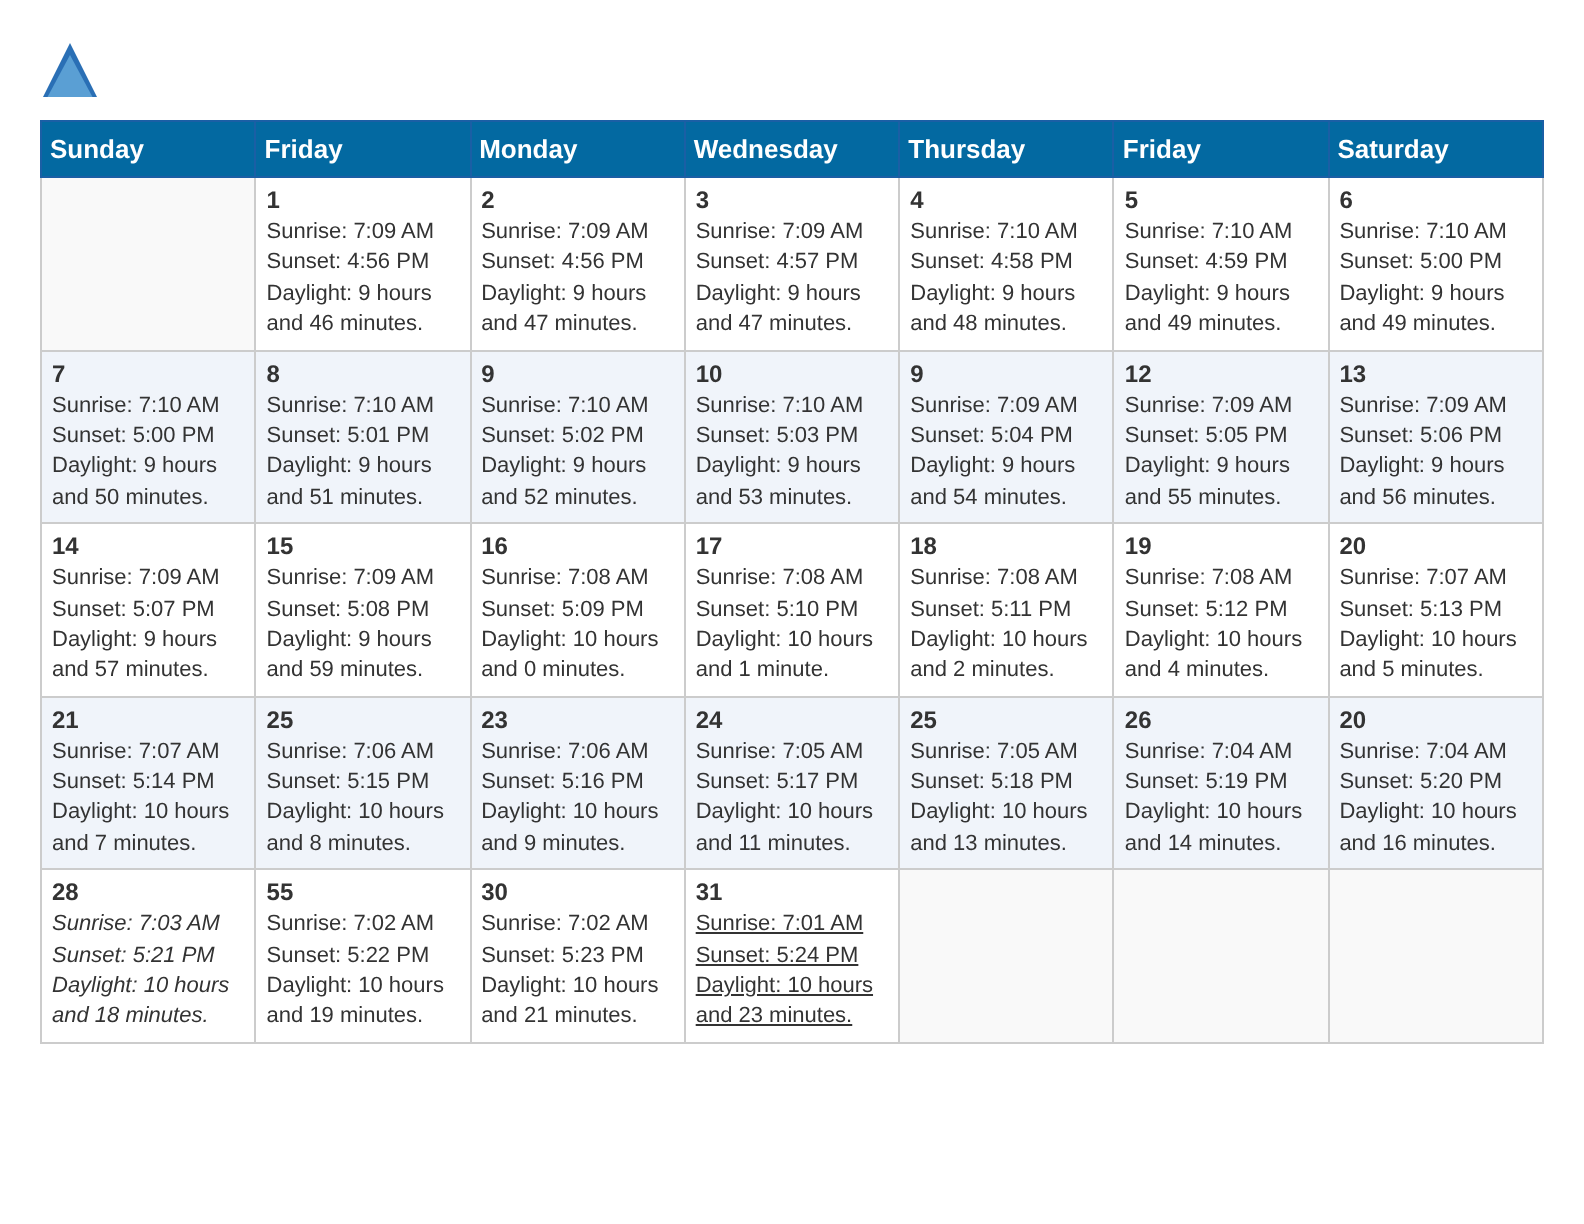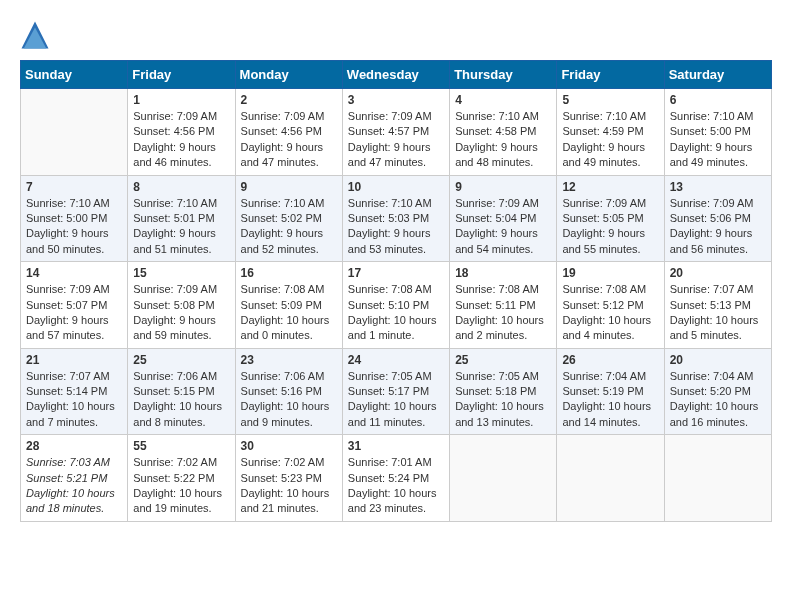--- a/index.html
+++ b/index.html
@@ -343,21 +343,21 @@
         </td>
         <td>
           <span class="day-num">30</span>
           <div class="day-info" style="white-space: pre-line;">Sunrise: 7:02 AM
 Sunset: 5:23 PM
 Daylight: 10 hours
 and 21 minutes.</div>
         </td>
         <td>
           <span class="day-num">31</span>
-          <div class="day-info" style="white-space: pre-line;">Sunrise: 7:01 AM
+          <div class="day-info" style="white-space: pre-line; text-decoration: underline;">Sunrise: 7:01 AM
 Sunset: 5:24 PM
 Daylight: 10 hours
 and 23 minutes.</div>
         </td>
         <td class="empty"></td>
         <td class="empty"></td>
         <td class="empty"></td>
       </tr>
     </tbody>
 </table>

